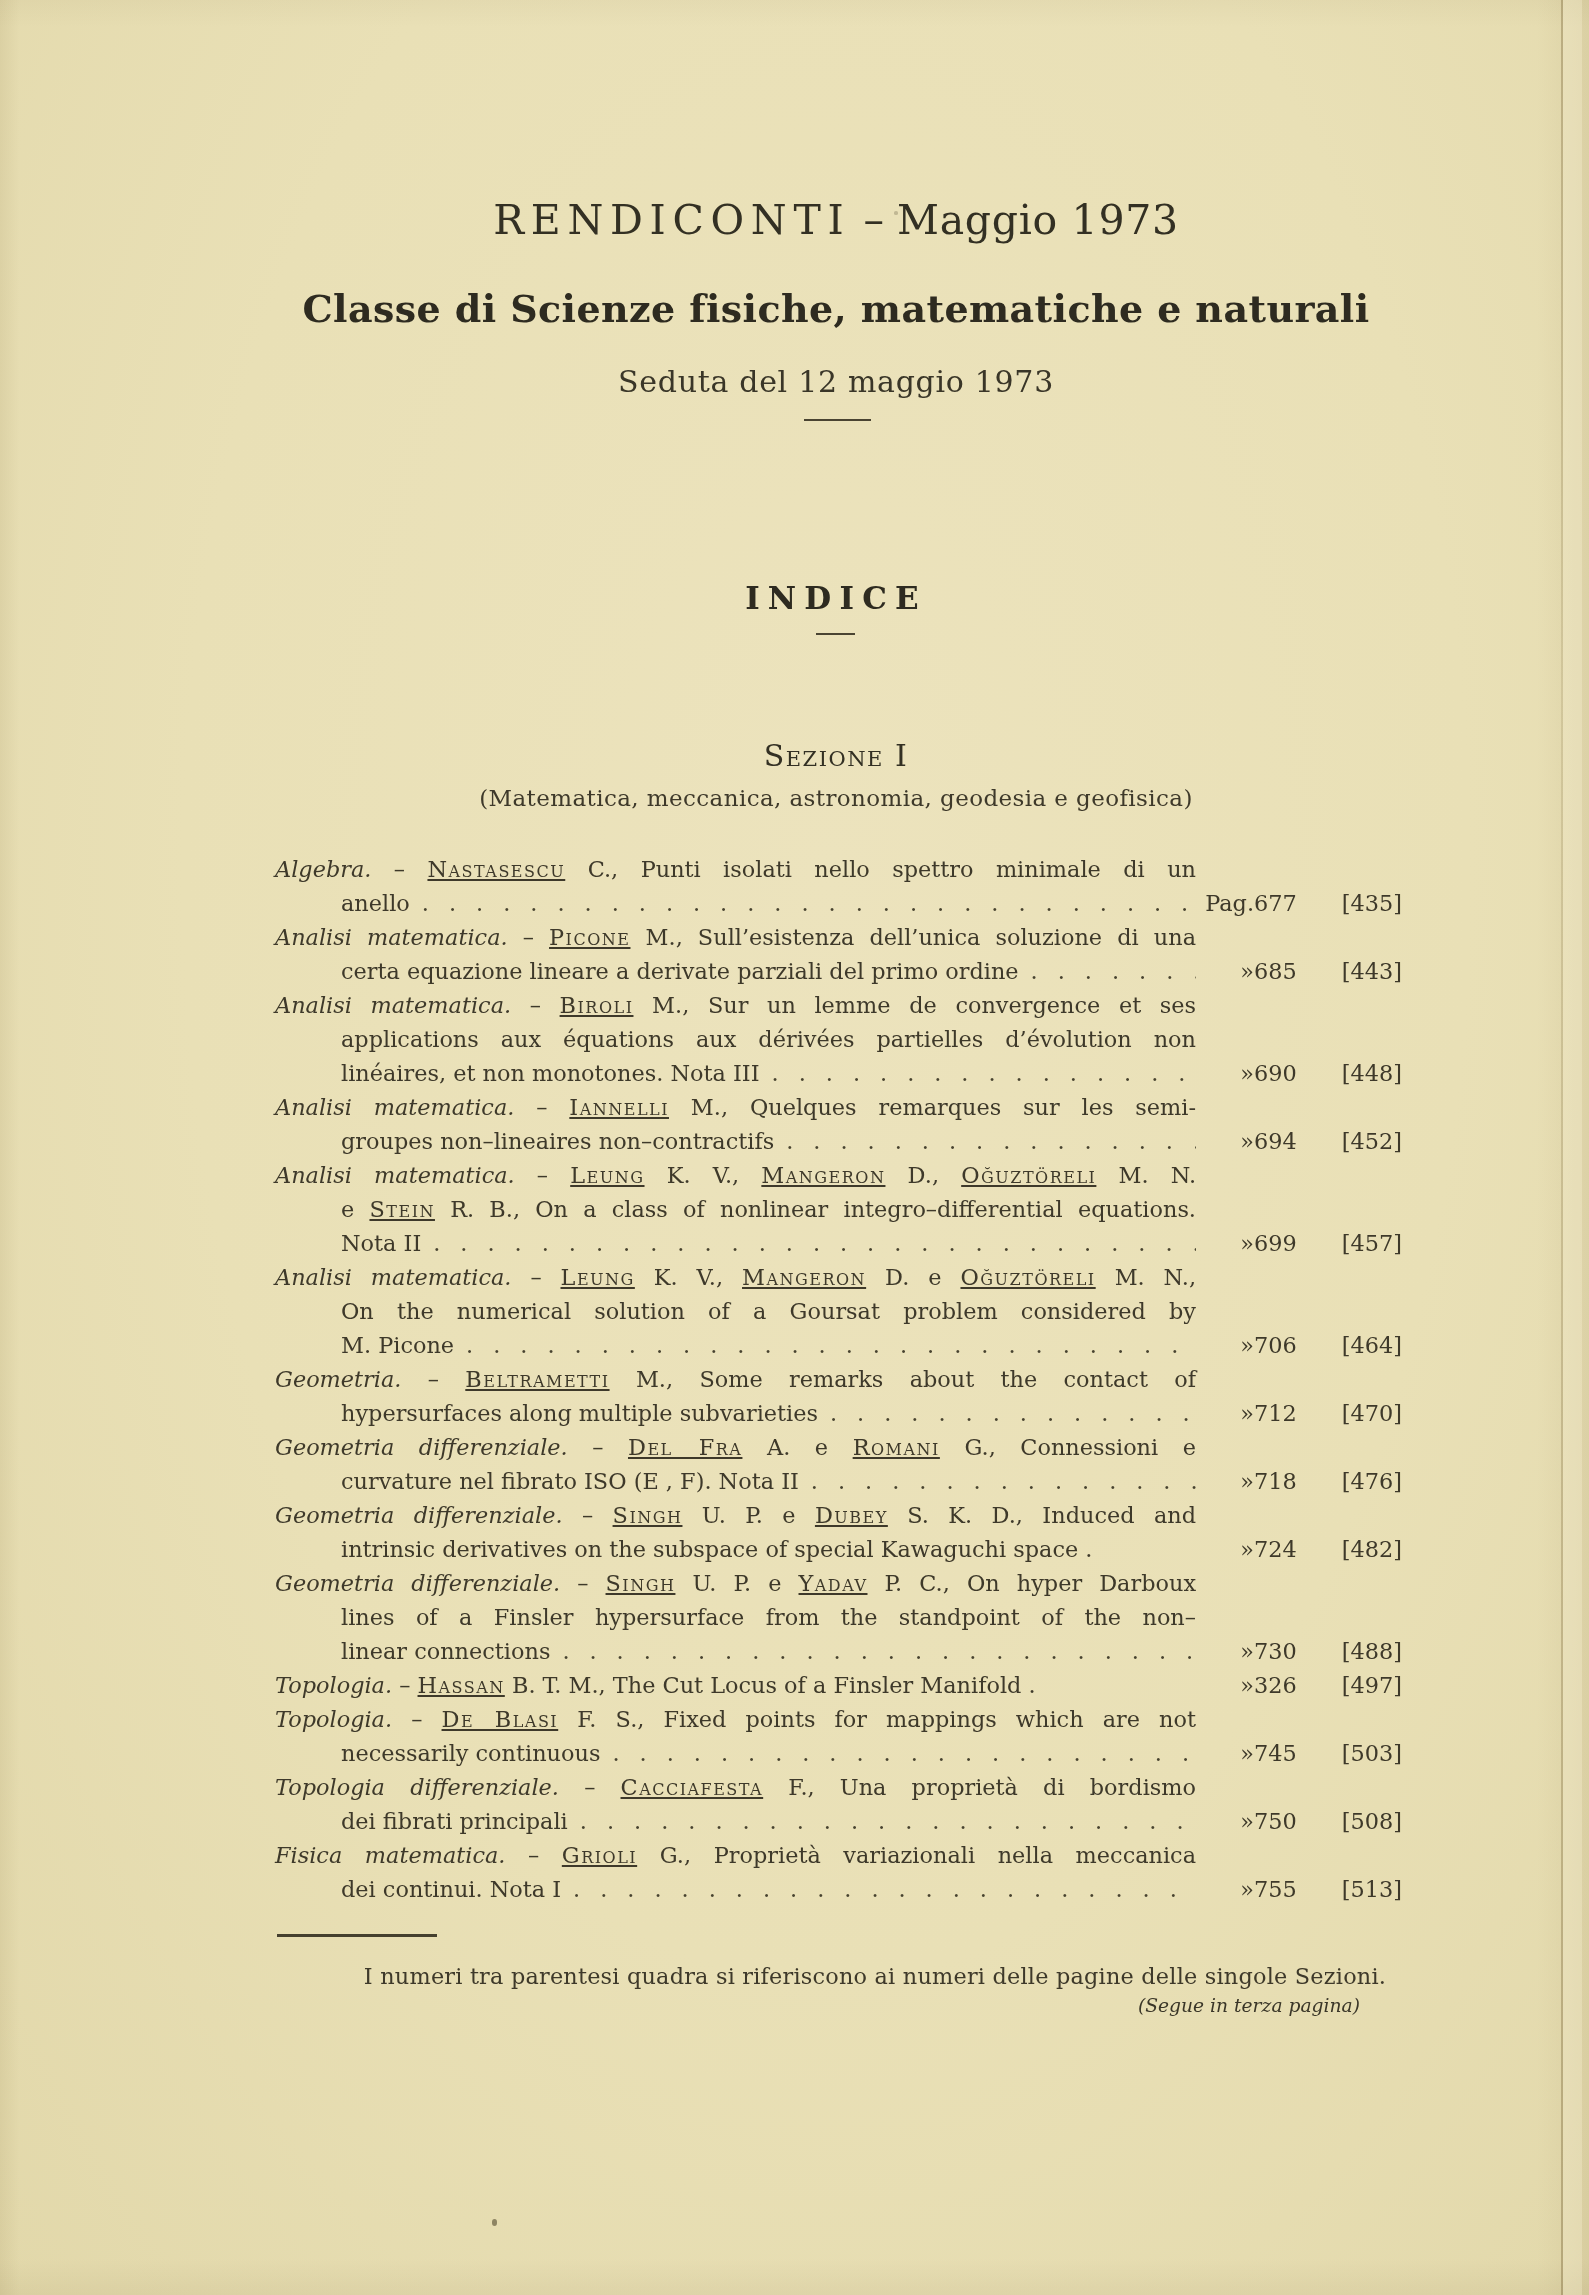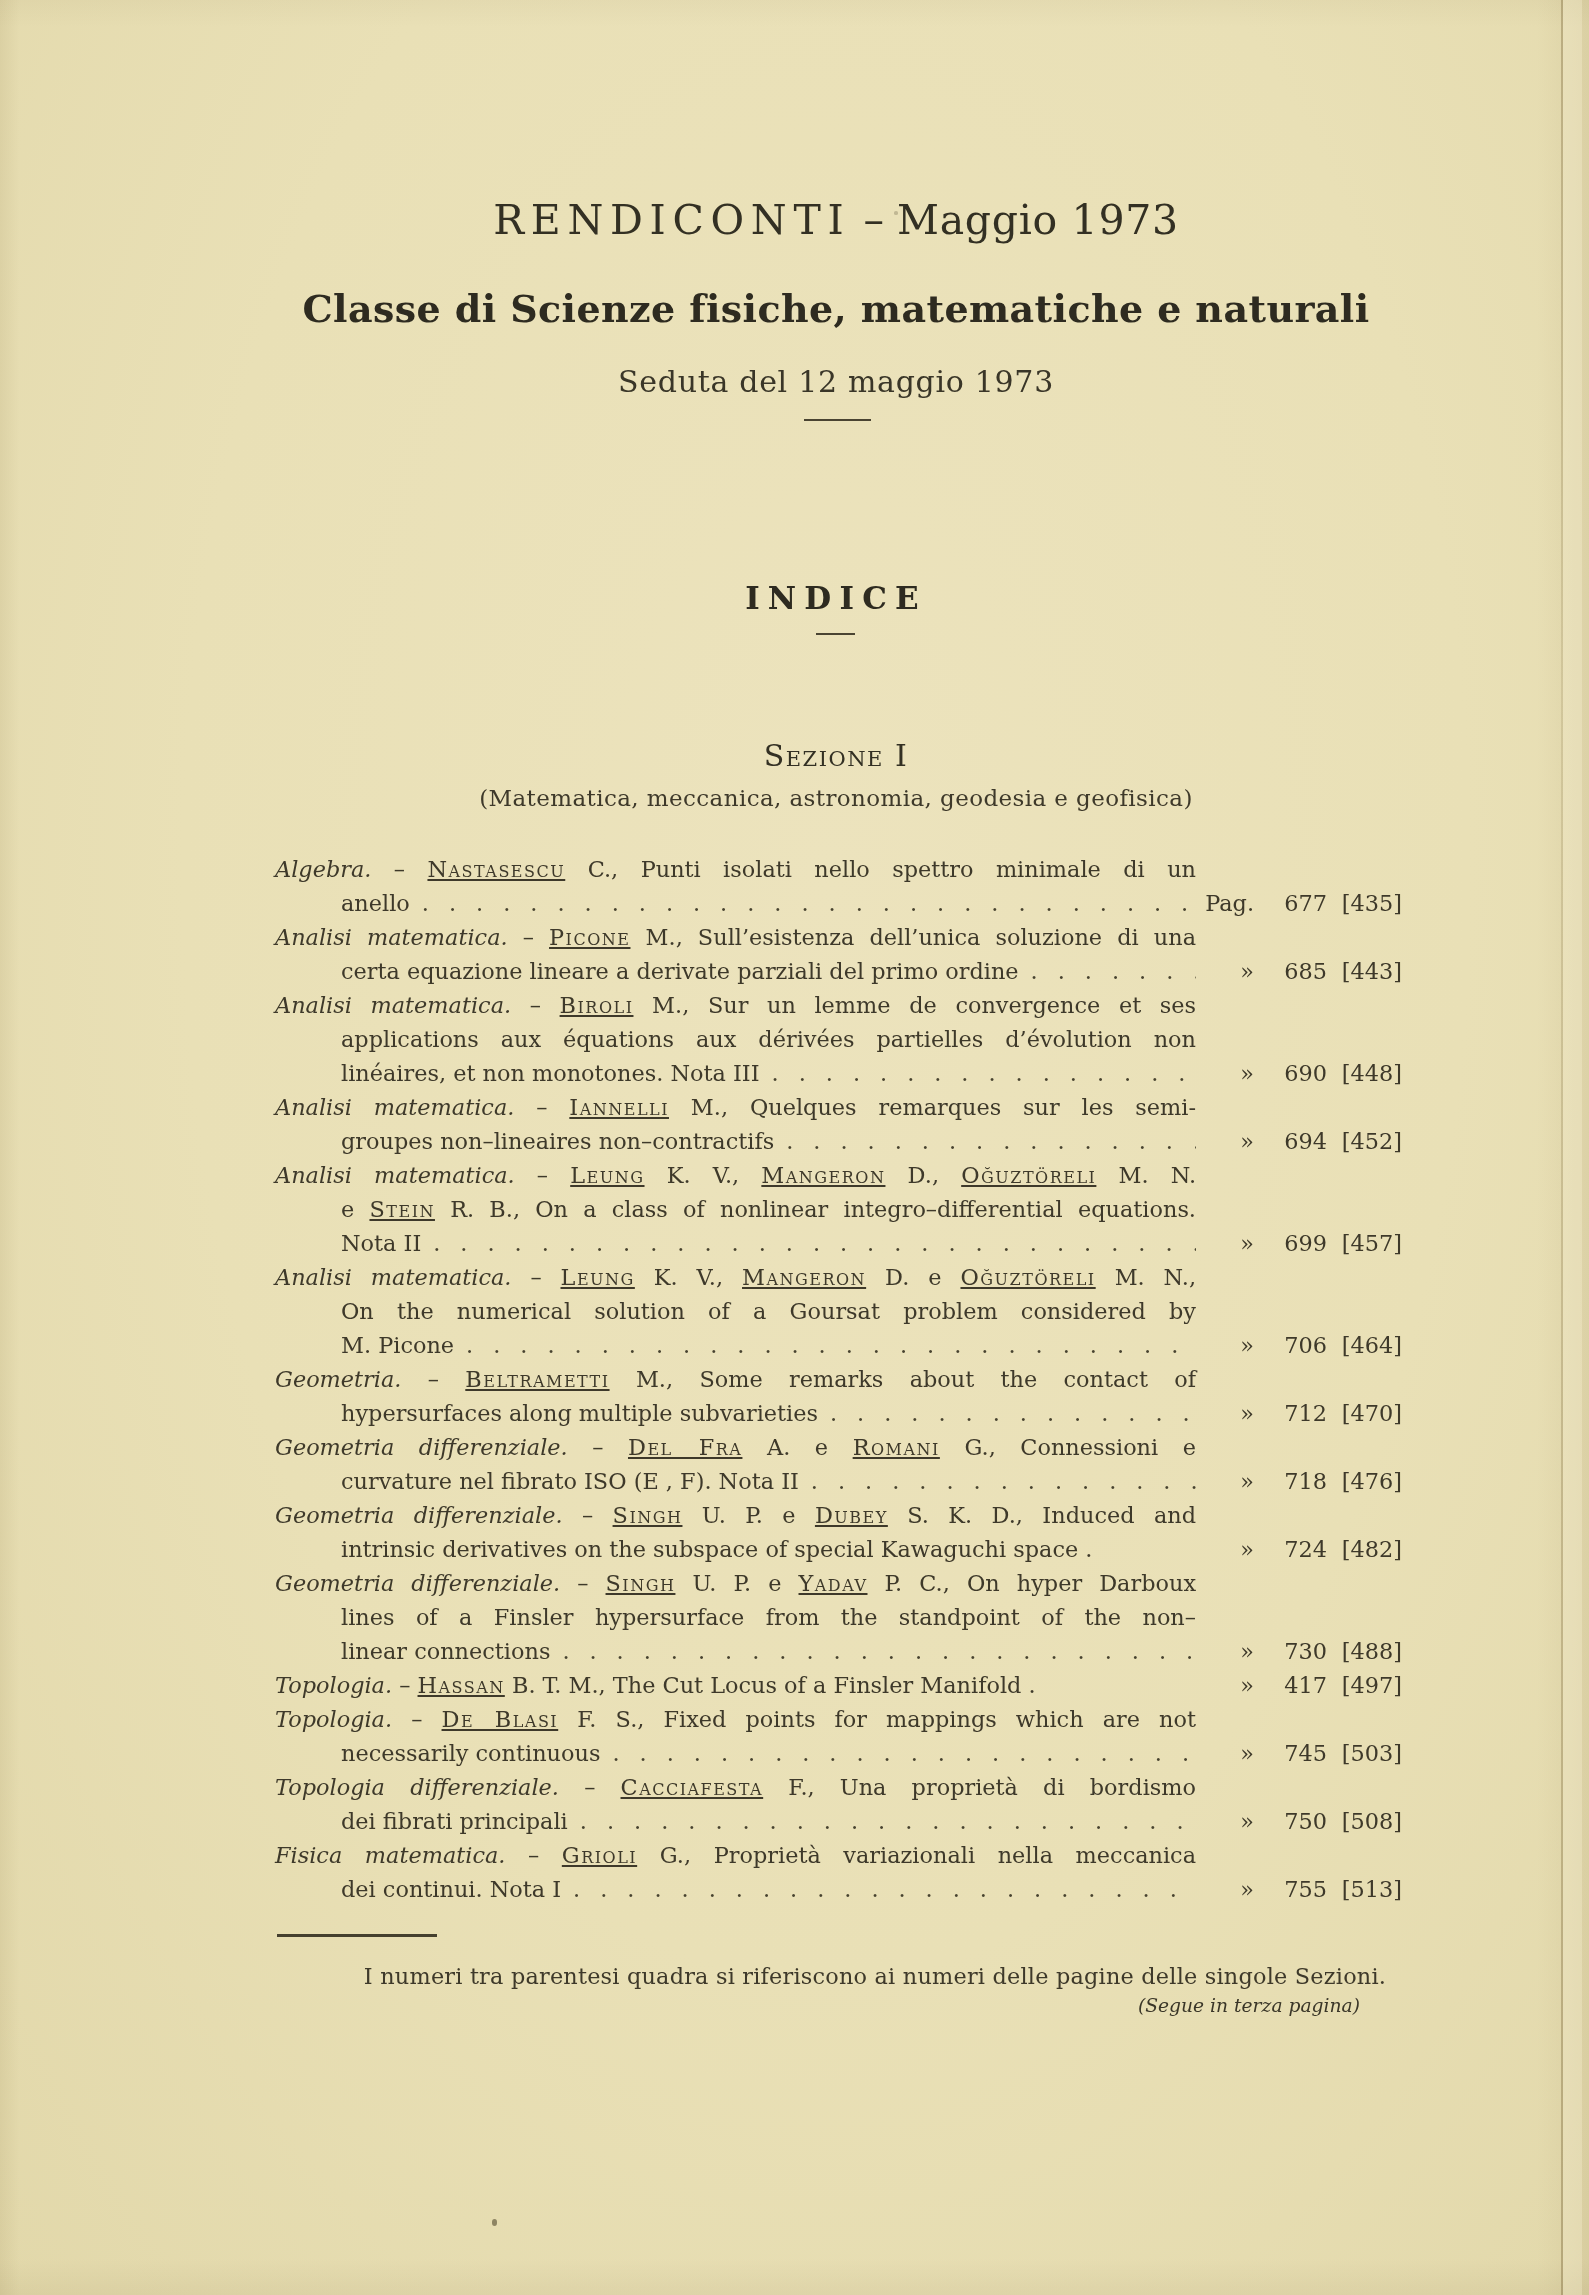--- a/index.html
+++ b/index.html
@@ -54,21 +54,21 @@
   .text-area { width: 921px; flex: none; box-sizing: border-box; min-width: 0; }
   .text-area.flexline { display: flex; align-items: flex-start; }
   .text-area.blockline { display: block; text-align: justify; text-align-last: justify; }
   .text-area.ind { padding-left: 66px; }
   .toc-text { white-space: nowrap; flex: none; min-width: 0; }
   .seg-i { font-style: italic; }
   .seg-c { font-variant: small-caps; letter-spacing: 1.5px; text-decoration: underline; }
   .leader { flex: 1 1 auto; overflow: hidden; white-space: nowrap; letter-spacing: 20px; padding-left: 12px; color: #47422f; }
   .ref { width: 206px; flex: none; display: flex; align-items: baseline; }
   .ref-mark { width: 58px; text-align: right; flex: none; }
-  .ref-page { width: 73px; text-align: right; flex: none; }
+  .ref-page { width: 73px; text-align: left; flex: none; }
   .ref-bracket { width: 75px; text-align: right; flex: none; }
 
   .footer-rule { top: 1934px; left: 277px; width: 160px; height: 3px; background: #45402e; }
   .footer-note { position: absolute; left: 312px; width: 1126px; top: 1961px; font-size: 22.4px; line-height: 31px; text-align: center; letter-spacing: 0.2px; }
   .footer-cont { position: absolute; left: 312px; width: 1126px; top: 1993px; font-size: 18.7px; line-height: 25.4px; text-align: right; padding-right: 0; box-sizing: border-box; font-style: italic; color: #3a3628; }
   .footer-cont-inner { margin-right: 78px; }
 </style>
 </head>
 <body>
 
@@ -268,21 +268,21 @@
         </div>
       </div>
       <div class="toc-entry">
         <div class="toc-line">
           <div class="text-area flexline">
             <span class="toc-text"><span class="seg-i">Topologia.</span><span class="seg-r"> – </span><span class="seg-c">Hassan</span><span class="seg-r"> B. T. M., The Cut Locus of a Finsler Manifold .</span></span>
             <span class="leader"></span>
           </div>
           <span class="ref">
             <span class="ref-mark">»</span>
-            <span class="ref-page">417</span>
+            <span class="ref-page">326</span>
             <span class="ref-bracket">[497]</span>
           </span>
         </div>
       </div>
       <div class="toc-entry">
         <div class="toc-line">
           <div class="text-area blockline"><span class="toc-text"><span class="seg-i">Topologia.</span><span class="seg-r"> – </span><span class="seg-c">De Blasi</span><span class="seg-r"> F. S., Fixed points for mappings which are not</span></span></div>
         </div>
         <div class="toc-line">
           <div class="text-area flexline ind">

